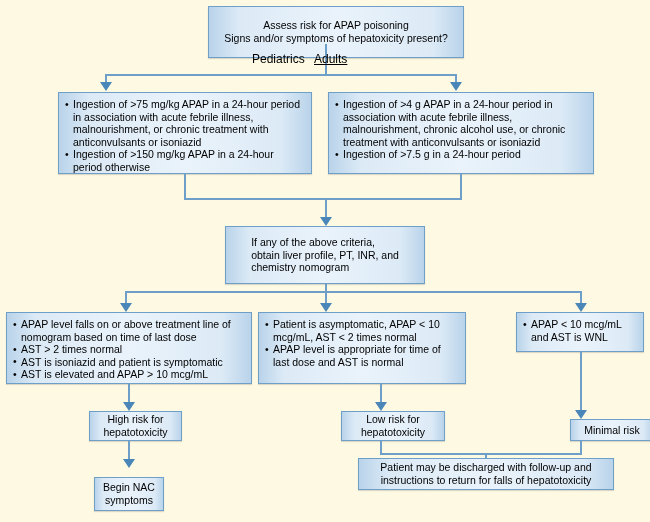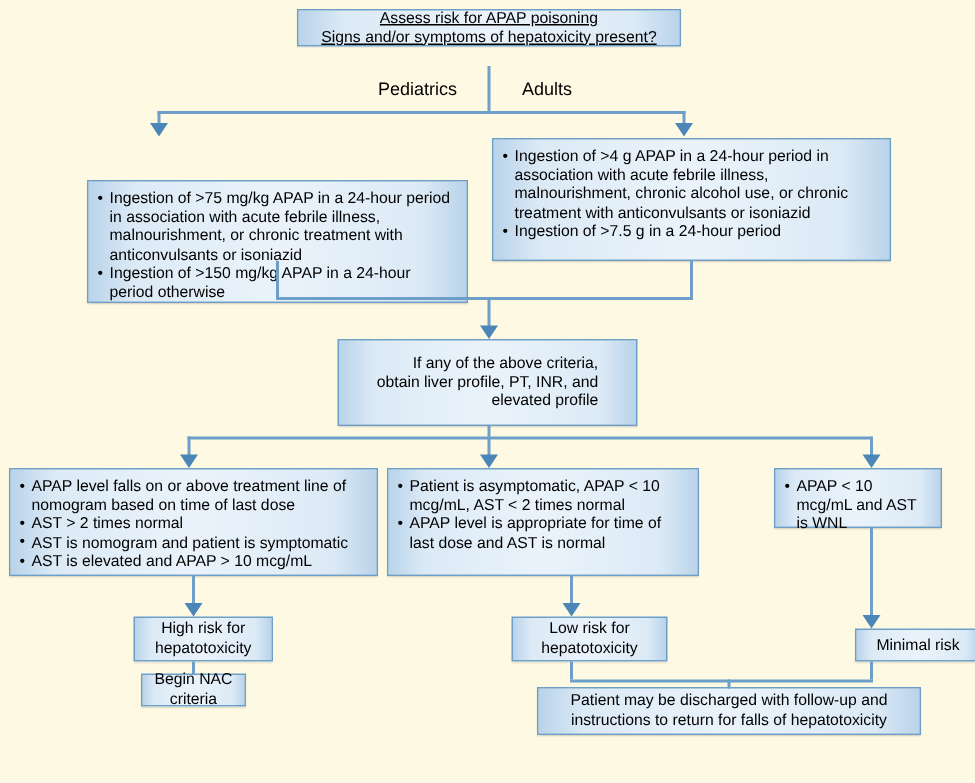--- a/index.html
+++ b/index.html
@@ -51,92 +51,92 @@
     font-size:12px;
     color:#000;
     white-space:nowrap;
   }
 </style>
 </head>
 <body>
 
 <div id="chart">
 
-  <div class="box center" style="left:198px;top:6px;width:256px;height:25px;text-decoration:underline;">
+  <div class="box center" style="left:208px;top:6px;width:256px;height:52px;">
     <div style="text-align:center;">
       <div>Assess risk for APAP poisoning</div>
       <div>Signs and/or symptoms of hepatoxicity present?</div>
     </div>
   </div>
 
   <div class="conn v" style="left:325px;top:44px;height:30px;"></div>
 
   <div class="label" style="left:252px;top:52px;">Pediatrics</div>
-  <div class="label" style="left:348px;top:52px;">Adults</div>
+  <div class="label" style="left:314px;top:52px;text-decoration:underline;">Adults</div>
 
   <div class="conn h" style="left:105px;top:74px;width:352px;"></div>
   <div class="conn v" style="left:105px;top:74px;height:10px;"></div>
   <div class="conn v" style="left:455px;top:74px;height:10px;"></div>
   <div class="arrow" style="left:100px;top:82px;"></div>
   <div class="arrow" style="left:450px;top:82px;"></div>
 
-  <div class="box listbox" style="left:58px;top:92px;width:254px;height:82px;margin-top:28px;">
+  <div class="box listbox" style="left:58px;top:92px;width:254px;height:82px;">
     <ul class="bl">
       <li>Ingestion of &gt;75 mg/kg APAP in a 24-hour period in association with acute febrile illness, malnourishment, or chronic treatment with anticonvulsants or isoniazid</li>
       <li>Ingestion of &gt;150 mg/kg APAP in a 24-hour period otherwise</li>
     </ul>
   </div>
 
   <div class="box listbox" style="left:328px;top:92px;width:266px;height:82px;">
     <ul class="bl">
       <li>Ingestion of &gt;4 g APAP in a 24-hour period in association with acute febrile illness, malnourishment, chronic alcohol use, or chronic treatment with anticonvulsants or isoniazid</li>
       <li>Ingestion of &gt;7.5 g in a 24-hour period</li>
     </ul>
   </div>
 
   <div class="conn v" style="left:184px;top:174px;height:24px;"></div>
   <div class="conn v" style="left:460px;top:174px;height:24px;"></div>
   <div class="conn h" style="left:184px;top:198px;width:278px;"></div>
   <div class="conn v" style="left:325px;top:198px;height:22px;"></div>
   <div class="arrow" style="left:320px;top:217px;"></div>
 
   <div class="box center" style="left:225px;top:226px;width:200px;height:58px;">
-    <div style="text-align:right;">
+    <div style="text-align:left;">
       <div>If any of the above criteria,</div>
       <div>obtain liver profile, PT, INR, and</div>
-      <div>elevated profile</div>
+      <div>chemistry nomogram</div>
     </div>
   </div>
 
   <div class="conn v" style="left:325px;top:284px;height:7px;"></div>
   <div class="conn h" style="left:125px;top:291px;width:456px;"></div>
   <div class="conn v" style="left:125px;top:291px;height:14px;"></div>
   <div class="conn v" style="left:325px;top:291px;height:14px;"></div>
   <div class="conn v" style="left:580px;top:291px;height:14px;"></div>
   <div class="arrow" style="left:120px;top:303px;"></div>
   <div class="arrow" style="left:320px;top:303px;"></div>
   <div class="arrow" style="left:575px;top:303px;"></div>
 
   <div class="box listbox" style="left:6px;top:312px;width:246px;height:72px;">
     <ul class="bl">
       <li>APAP level falls on or above treatment line of nomogram based on time of last dose</li>
       <li>AST &gt; 2 times normal</li>
-      <li>AST is nomogram and patient is symptomatic</li>
+      <li>AST is isoniazid and patient is symptomatic</li>
       <li>AST is elevated and APAP &gt; 10 mcg/mL</li>
     </ul>
   </div>
 
   <div class="box listbox" style="left:258px;top:312px;width:208px;height:72px;">
     <ul class="bl">
       <li>Patient is asymptomatic, APAP &lt; 10 mcg/mL, AST &lt; 2 times normal</li>
       <li>APAP level is appropriate for time of last dose and AST is normal</li>
     </ul>
   </div>
 
-  <div class="box listbox" style="left:516px;top:312px;width:112px;height:40px;">
+  <div class="box listbox" style="left:516px;top:312px;width:128px;height:40px;">
     <ul class="bl">
       <li>APAP &lt; 10 mcg/mL and AST is WNL</li>
     </ul>
   </div>
 
   <div class="conn v" style="left:128px;top:384px;height:22px;"></div>
   <div class="arrow" style="left:123px;top:402px;"></div>
 
   <div class="conn v" style="left:380px;top:384px;height:22px;"></div>
   <div class="arrow" style="left:375px;top:402px;"></div>
@@ -160,24 +160,24 @@
 
   <div class="box center" style="left:538px;top:419px;width:84px;height:22px;margin-left:32px;">
     <div style="text-align:center;">
       <div>Minimal risk</div>
     </div>
   </div>
 
   <div class="conn v" style="left:128px;top:441px;height:22px;"></div>
   <div class="arrow" style="left:123px;top:459px;"></div>
 
-  <div class="box center" style="left:94px;top:449px;width:70px;height:22px;">
+  <div class="box center" style="left:94px;top:477px;width:70px;height:34px;">
     <div style="text-align:center;">
       <div>Begin NAC</div>
-      <div>criteria</div>
+      <div>symptoms</div>
     </div>
   </div>
 
   <div class="conn v" style="left:380px;top:441px;height:12px;"></div>
   <div class="conn v" style="left:580px;top:441px;height:12px;"></div>
   <div class="conn h" style="left:380px;top:453px;width:202px;"></div>
   <div class="conn v" style="left:485px;top:453px;height:14px;"></div>
   <div class="arrow" style="left:480px;top:464px;"></div>
 
   <div class="box center" style="left:358px;top:458px;width:256px;height:32px;">

